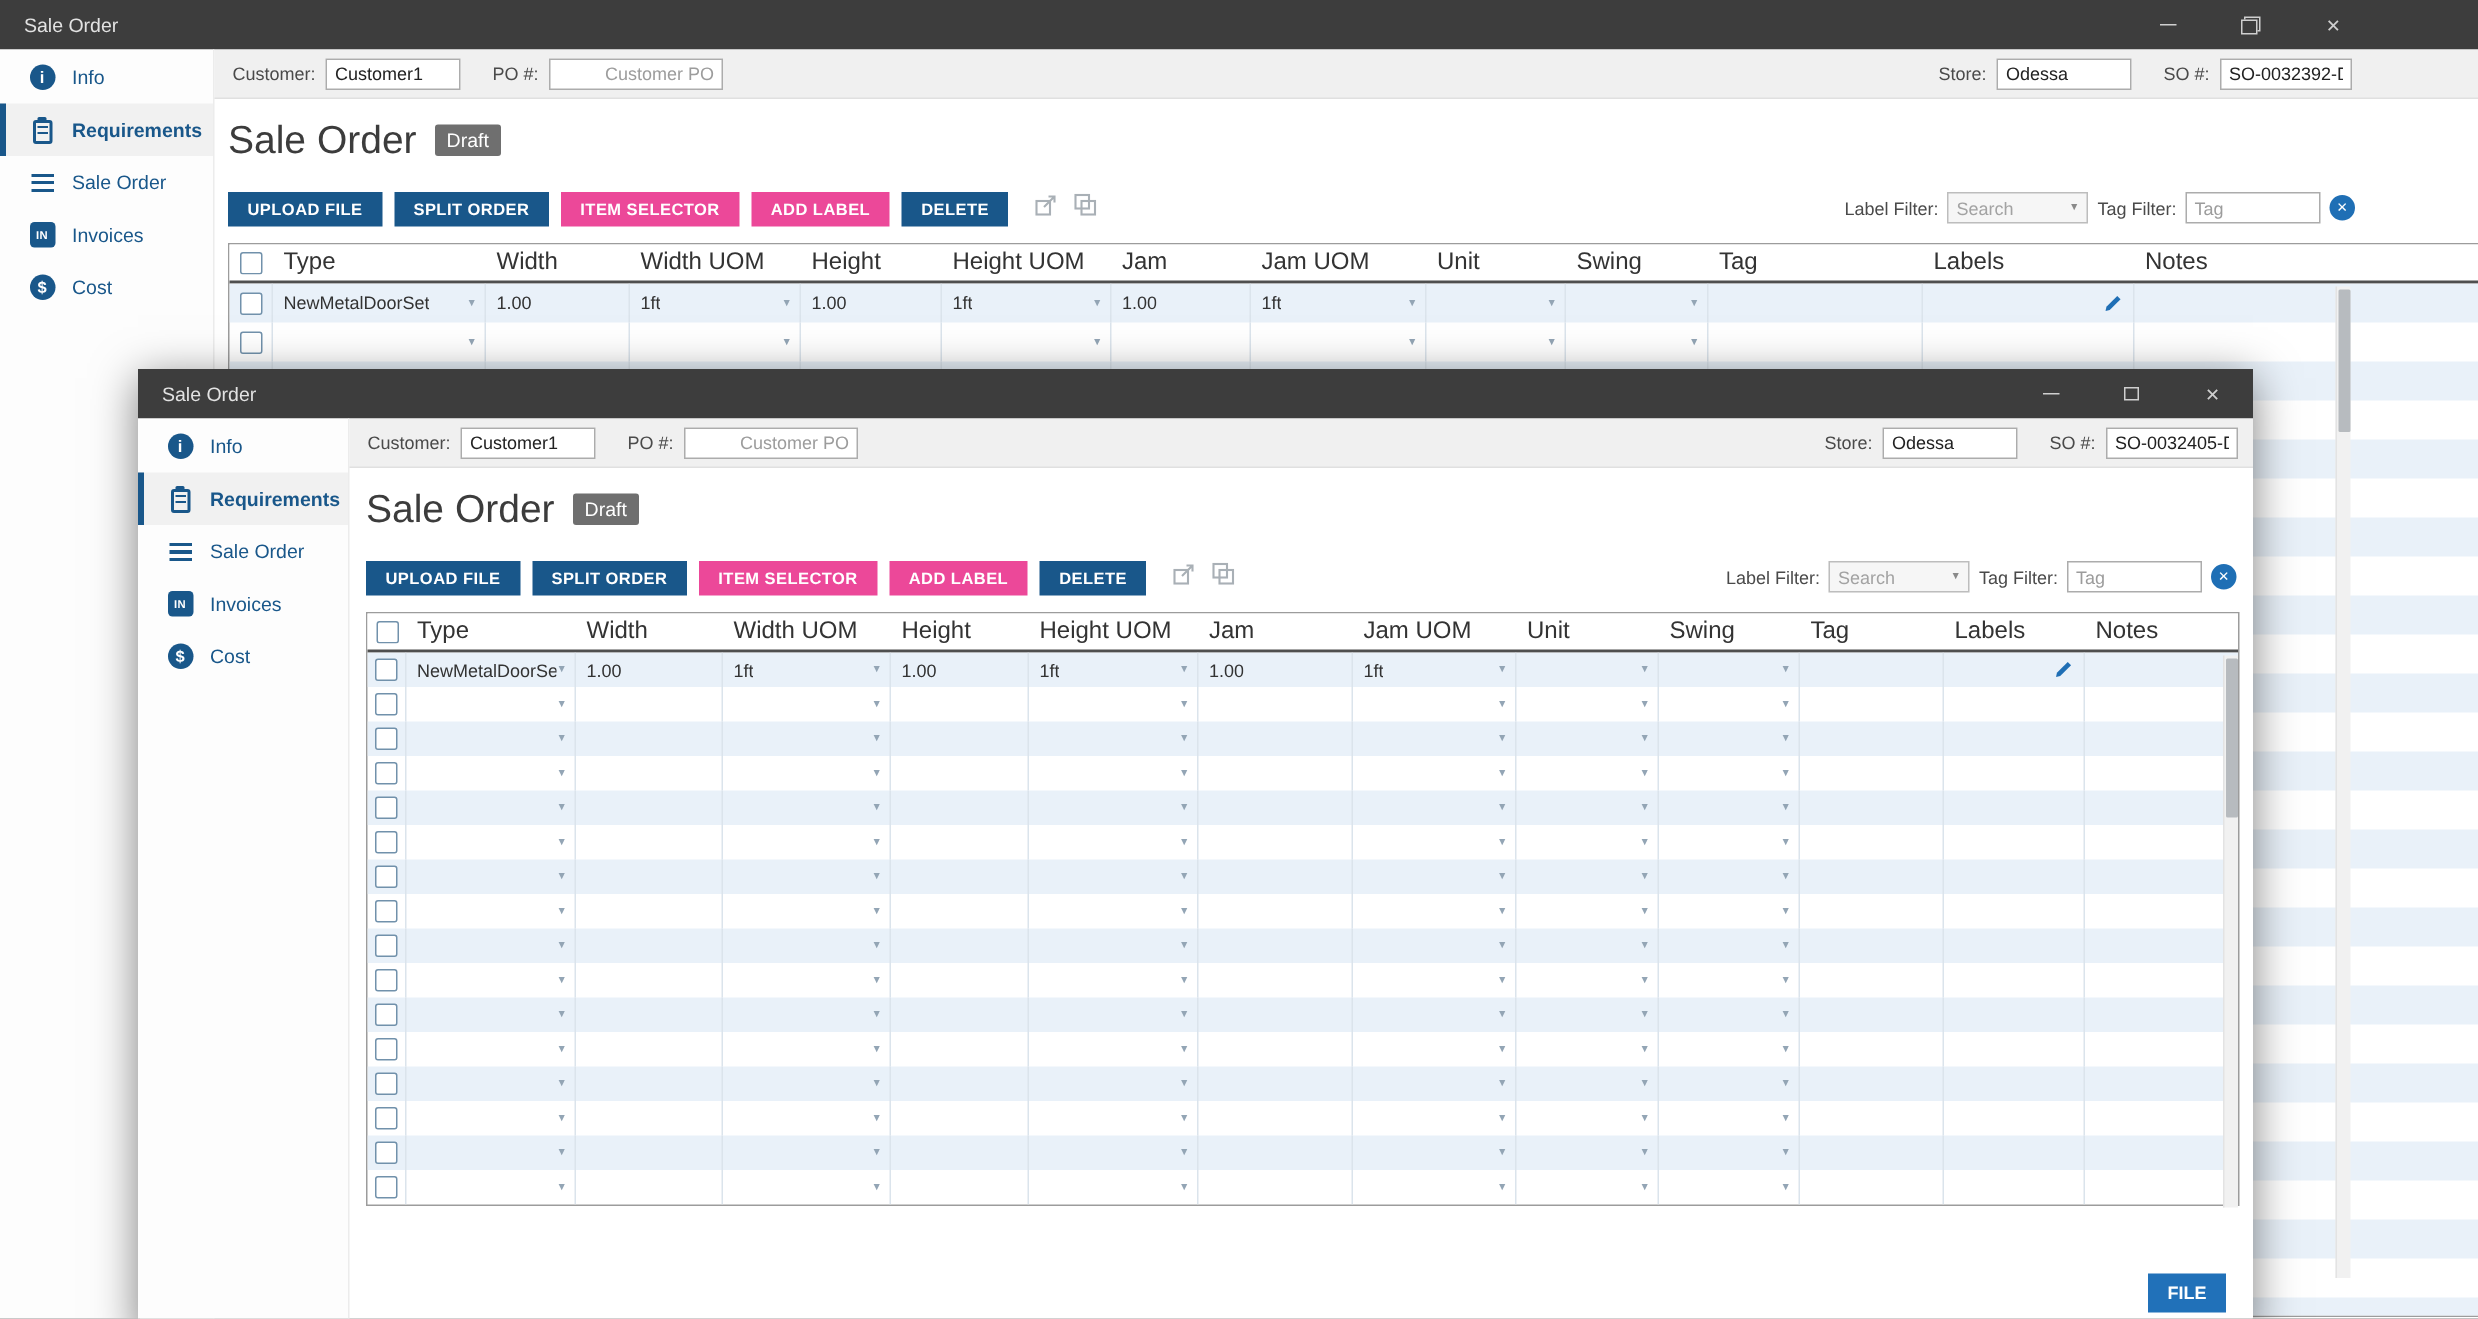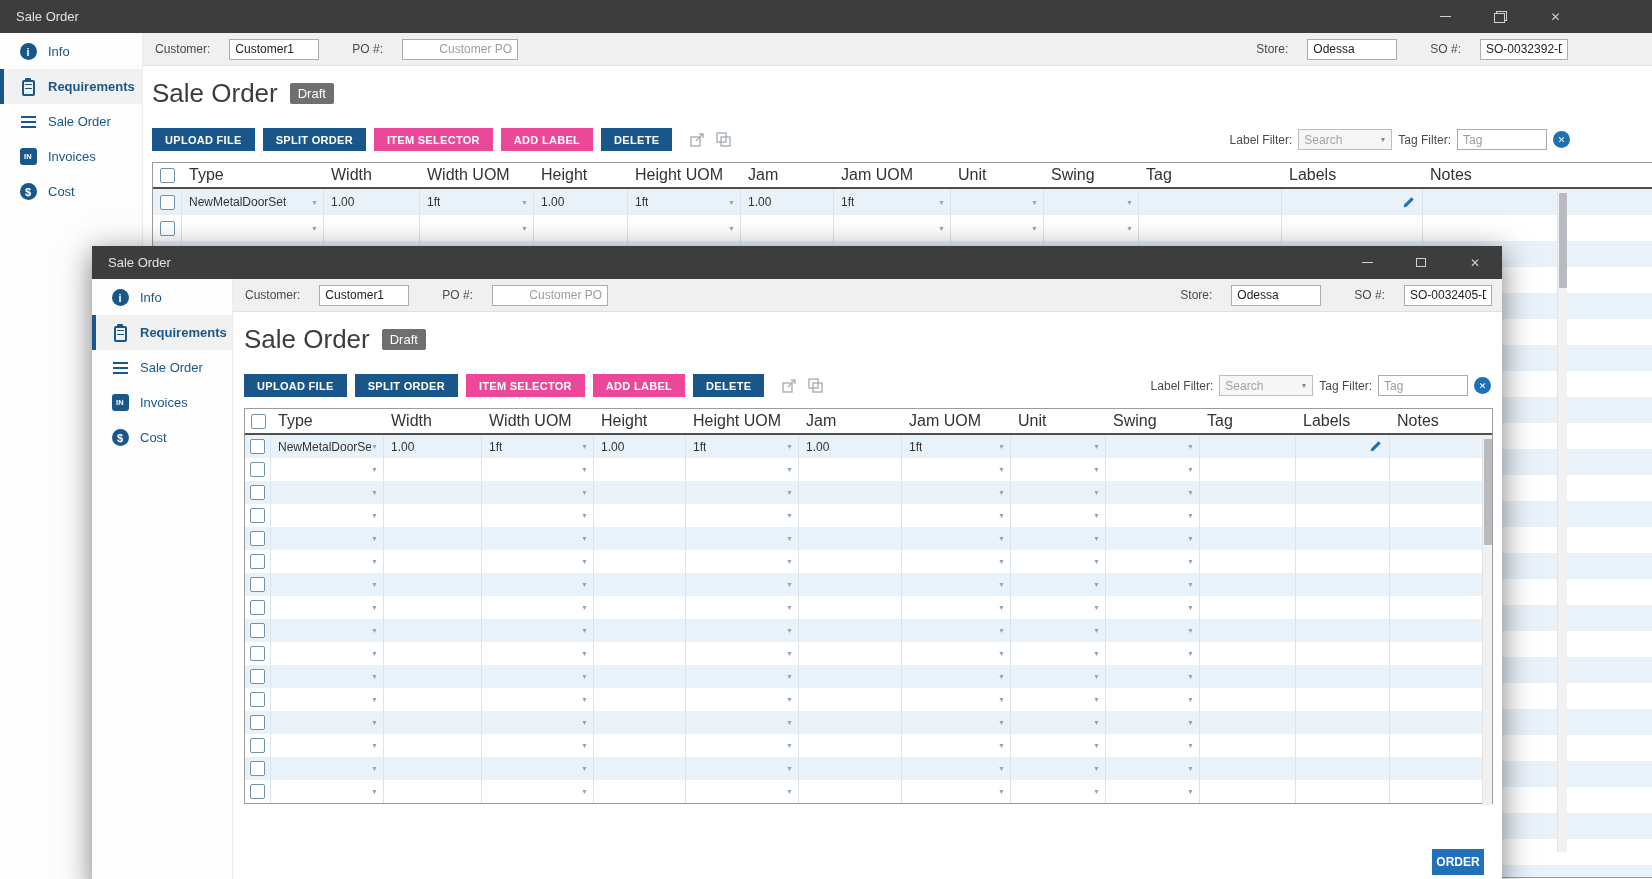--- a/index.html
+++ b/index.html
@@ -36,40 +36,40 @@
   .ic-clip{width:13px;height:16px;border:2px solid #19578a;border-radius:2px;position:relative;margin-top:2px;}
   .ic-clip::before{content:"";position:absolute;top:-4px;left:1.5px;width:6px;height:4px;background:#19578a;border-radius:1px;}
   .ic-clip::after{content:"";position:absolute;top:2px;left:1px;width:7px;height:8px;
      background:repeating-linear-gradient(#19578a 0 1.5px,transparent 1.5px 4px);}
   .ic-list{width:15px;height:12px;background:repeating-linear-gradient(#19578a 0 2px,transparent 2px 5px);}
 
   .content-col{flex:1;display:flex;flex-direction:column;min-width:0;}
 
   
   .headerbar{height:33px;background:#f0f0f0;border-bottom:1px solid #e0e0e0;display:flex;align-items:center;flex:none;}
-  .hb-group{display:flex;align-items:center;gap:19px;}
+  .hb-group{display:flex;align-items:center;gap:7px;}
   .hb-left{margin-left:12px;}
   .hb-right{margin-left:auto;}
   .w-bg .hb-right{margin-right:84px;}
   .w-modal .hb-right{margin-right:10px;}
   .fld-label{font-size:12px;color:#4a4a4a;}
   .fld-label.spaced{margin-left:14px;}
   .hb-input{height:21px;border:1px solid #acacac;background:#fff;font-size:12px;padding:0 5px;color:#222;width:90px;}
   .hb-input::placeholder{color:#9c9c9c;}
   .po-input{width:116px;text-align:right;}
   .so-input{width:88px;}
 
   
   .main{flex:1;position:relative;padding-left:9px;min-height:0;display:flex;flex-direction:column;}
   .w-modal .main{padding-left:11px;}
   .page-head{display:flex;align-items:center;gap:12px;margin-top:12px;flex:none;}
   .page-title{font-size:26px;font-weight:400;color:#3c3c3c;}
   .badge{background:#6f6f6f;color:#fff;font-size:13px;padding:3px 8px;border-radius:2px;}
 
-  .toolbar{display:flex;align-items:center;margin-top:19px;flex:none;}
+  .toolbar{display:flex;align-items:flex-start;margin-top:19px;flex:none;}
   .btn{height:23px;padding:0 13px;background:#19578a;color:#fff;border:none;font-size:11px;font-weight:bold;letter-spacing:.3px;margin-right:8px;cursor:pointer;}
   .btn.disabled{background:#ec4899;}
   .tool-icon{margin-left:9px;display:flex;cursor:pointer;}
   .filters{margin-left:auto;display:flex;align-items:center;gap:6px;}
   .w-bg .filters{margin-right:82px;}
   .w-modal .filters{margin-right:11px;}
   .combo{width:94px;height:21px;border:1px solid #bdbdbd;background:#f6f6f6;display:flex;align-items:center;padding:0 5px;color:#a3a3a3;font-size:12px;cursor:default;}
   .combo-arrow{margin-left:auto;font-size:7px;color:#8a8a8a;}
   .tag-input{width:90px;}
   .clear-btn{width:17px;height:17px;border-radius:50%;background:#1f6fb5;color:#fff;font-size:9px;display:flex;align-items:center;justify-content:center;cursor:pointer;flex:none;}
@@ -1646,17 +1646,17 @@
                 </div>
               </div>
             <div class="vscroll">
                 <div class="thumb"></div>
               </div>
           </div>
         </main>
       </div>
     </div>
     <div class="modal-footer">
-      <button class="save-btn">ORDER</button>
+      <button class="save-btn">FILE</button>
     </div>
   </section>
 
 </div>
 
 </body></html>

